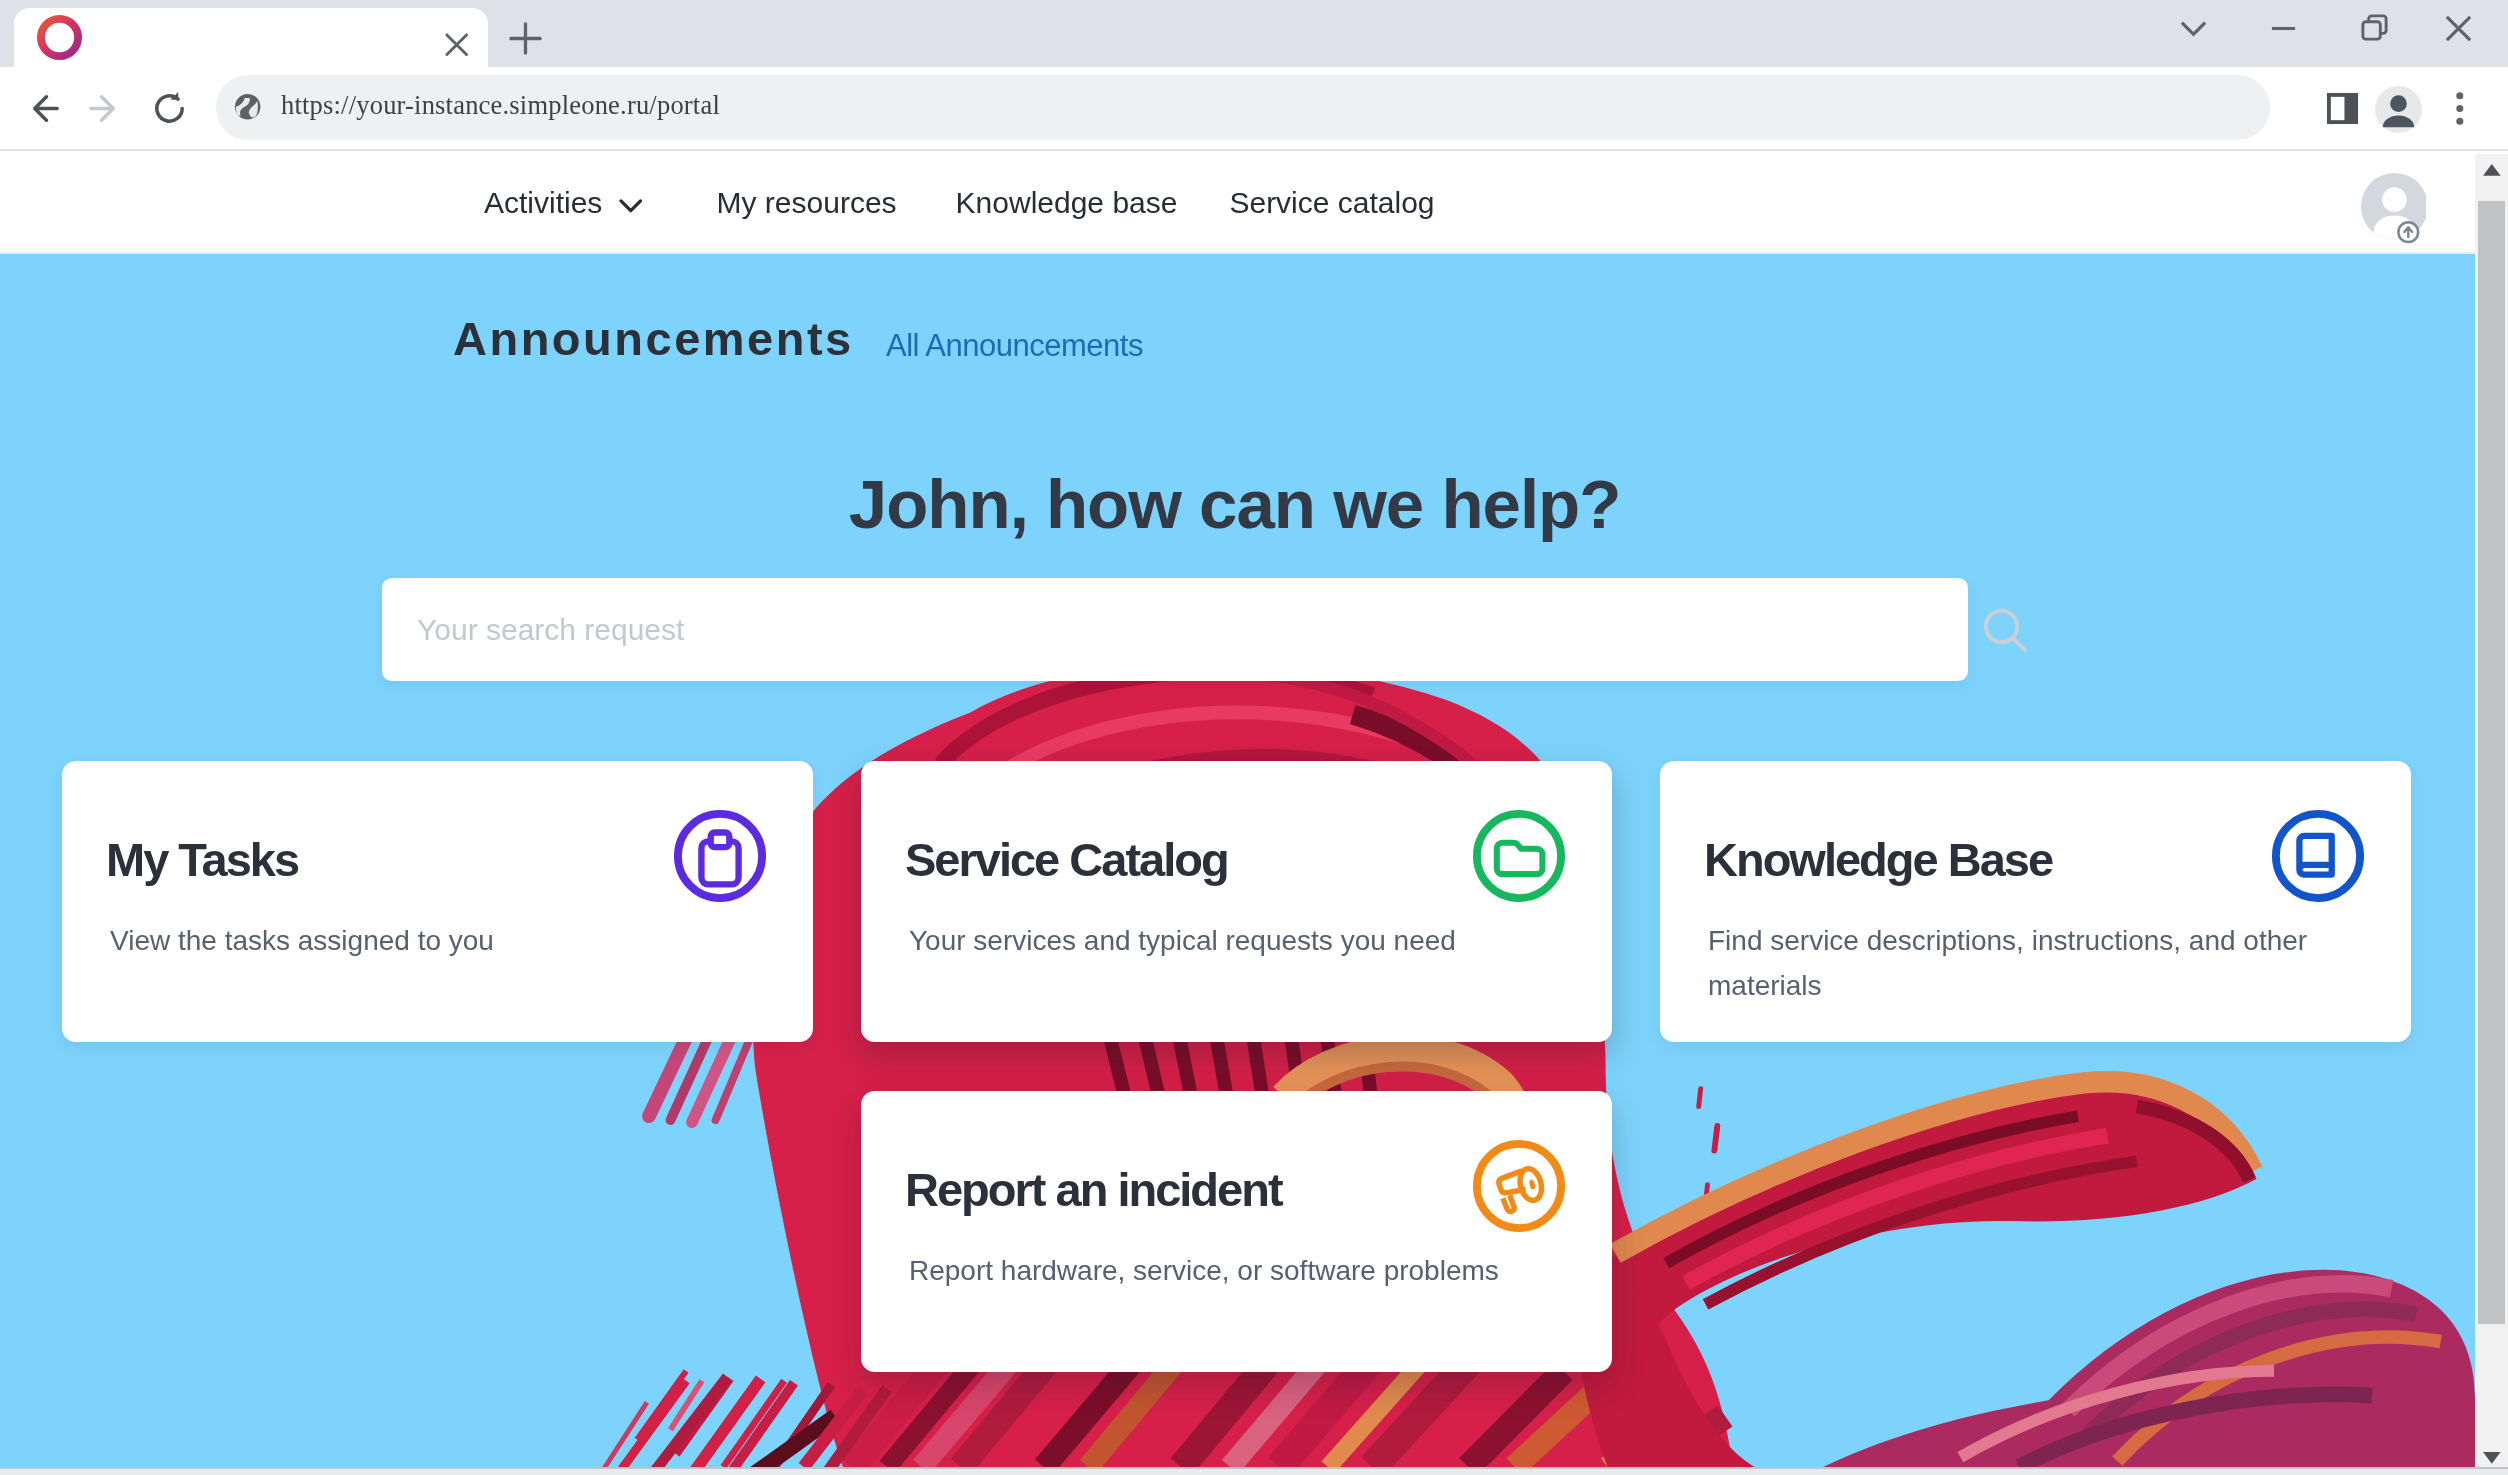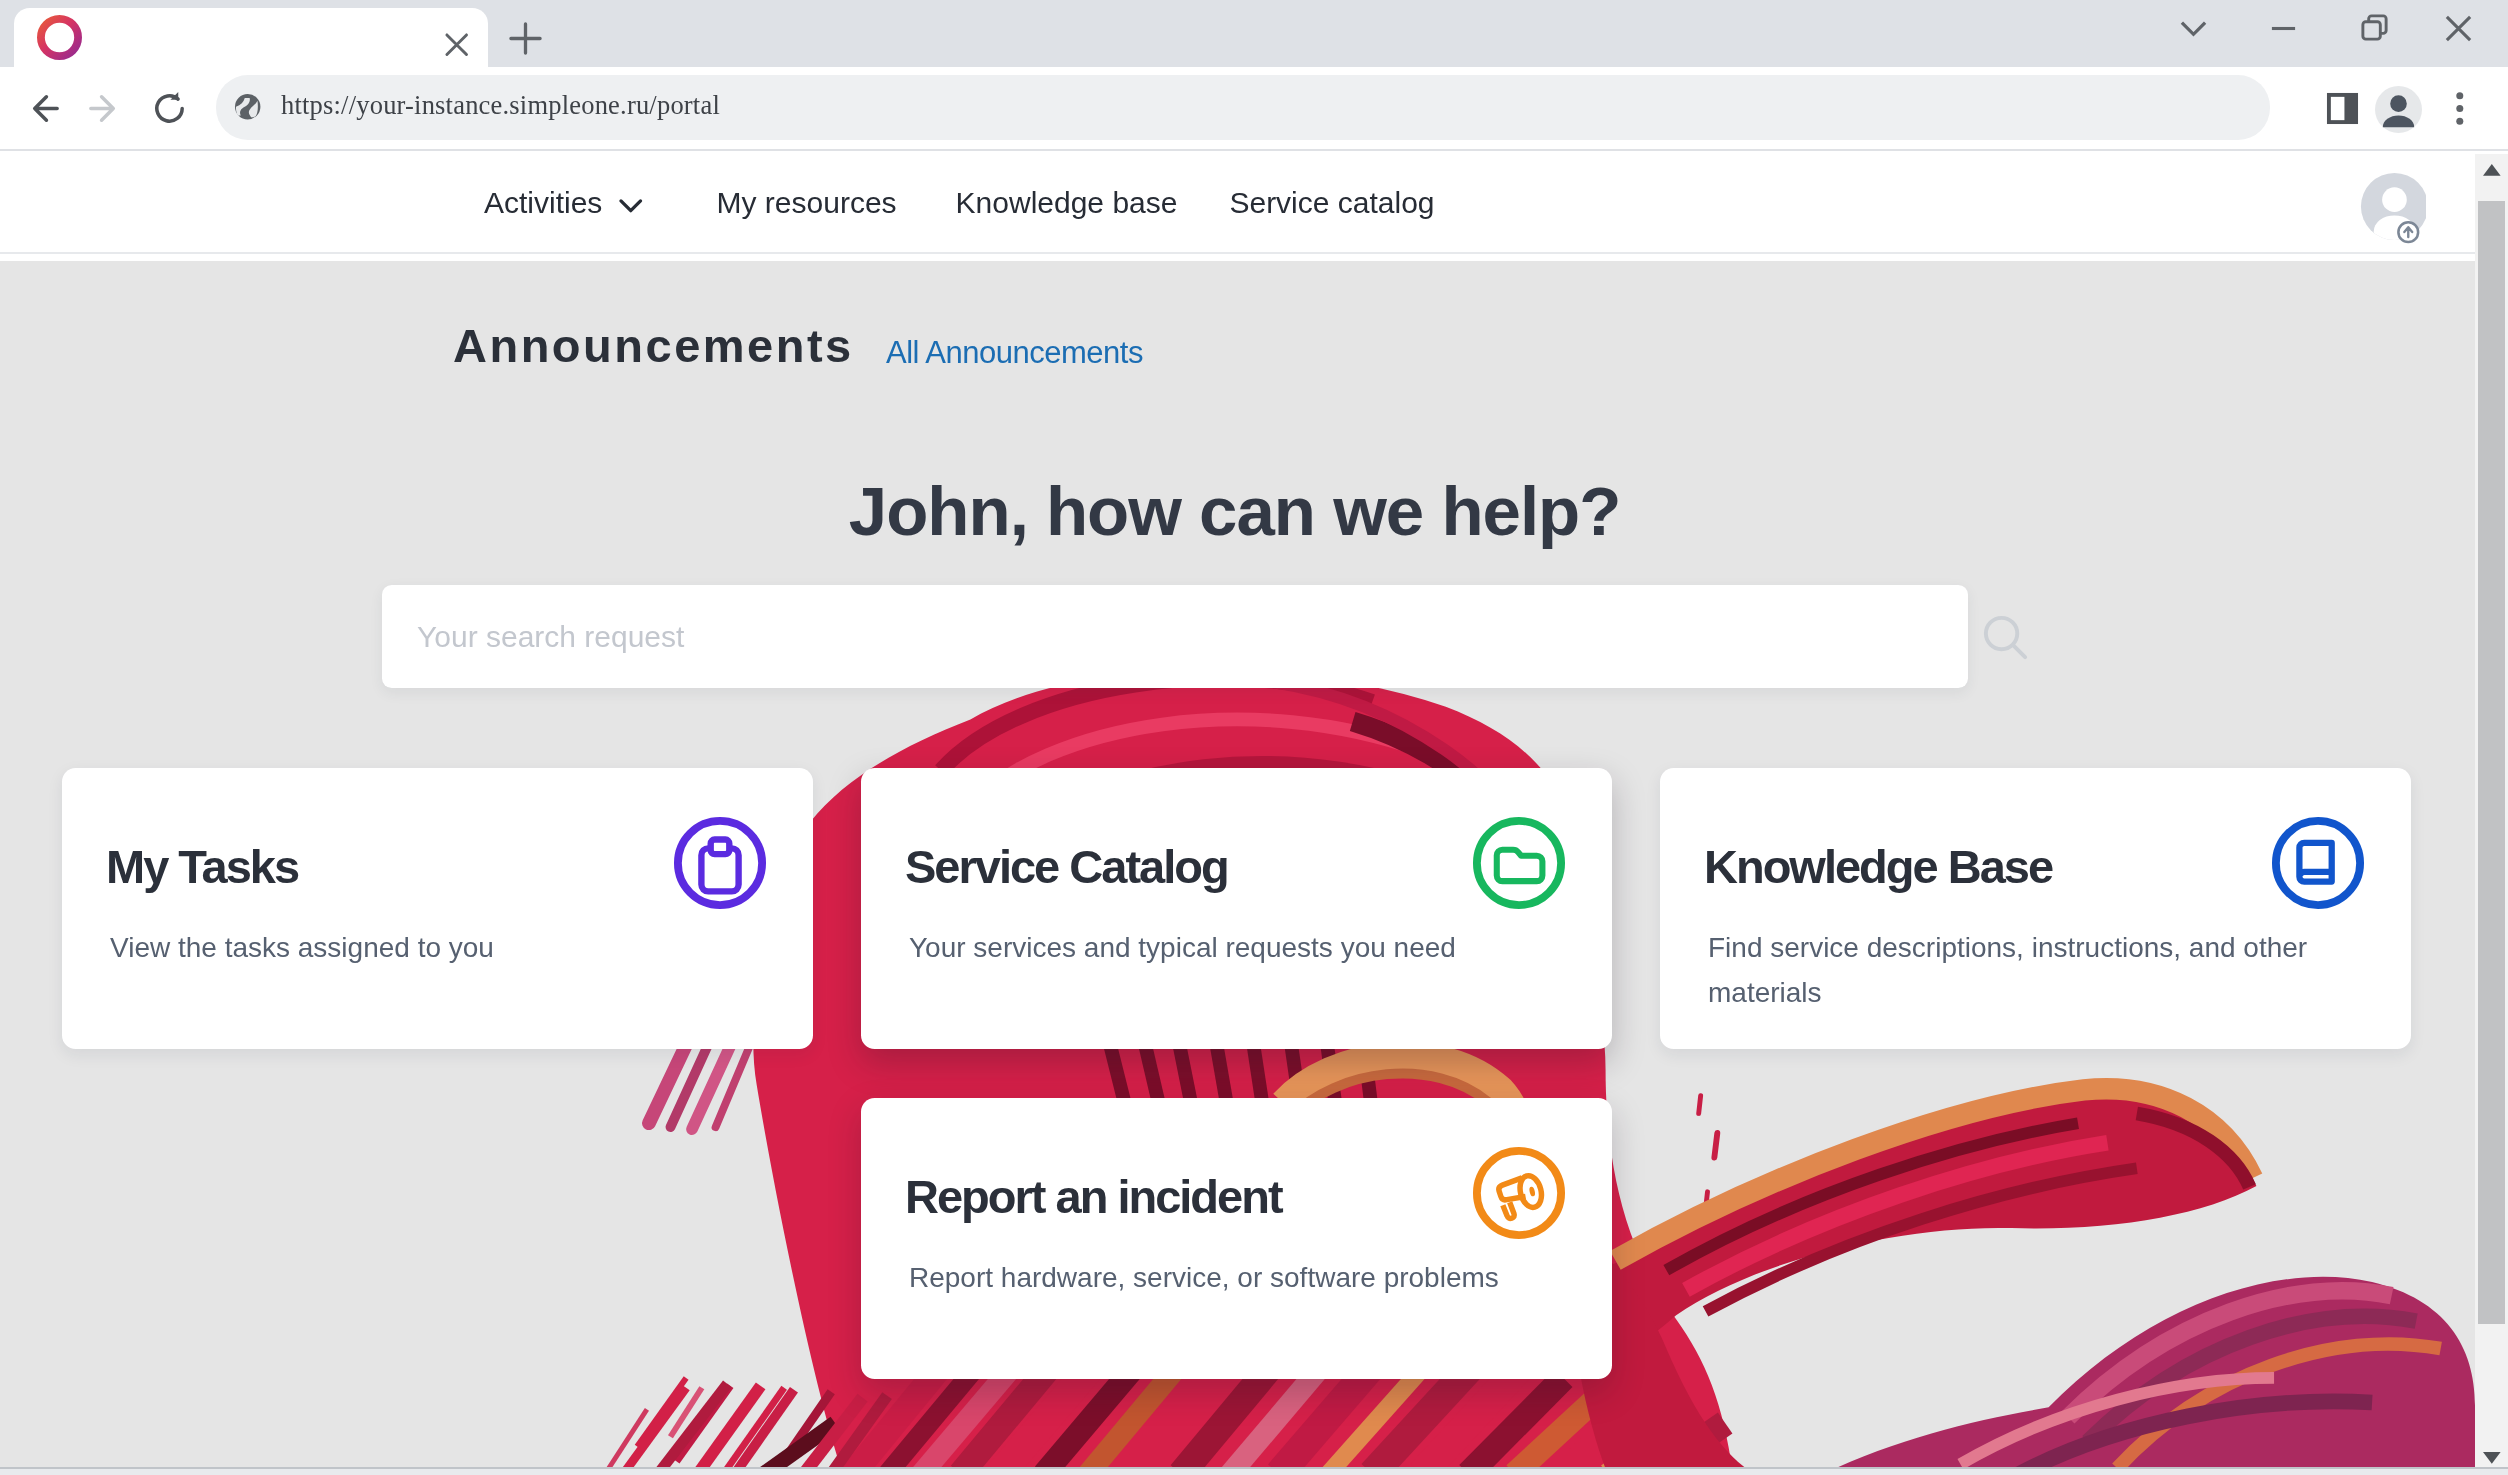--- a/index.html
+++ b/index.html
@@ -16,21 +16,21 @@
   #urlpill { left:216px; top:7.8px; width:2054px; height:65px; border-radius:32px; background:#eef0f2; }
   #urltext { left:65px; top:15.7px; font-size:26.5px; color:#3e4248; letter-spacing:0.2px;font-family:Liberation Serif, serif; }
 
   
   #appheader { left:0; top:154px; width:2508px; height:100px; background:#fff; border-bottom:2px solid #e7e9ec; }
   #logo { left:63px; top:23.5px; height:55px; display:flex; align-items:center; }
   .logotxt { font-size:46px; font-weight:bold; color:#1a1e28; letter-spacing:10.8px; line-height:55px; -webkit-text-stroke:1.3px #1a1e28; }
   #nav { left:484px; top:0px; height:98px; display:flex; align-items:center; font-size:30px; color:#272c35; }
 
   
-  #content { left:0; top:261px; width:2475px; height:1213px; background:#e5e5e5; overflow:hidden; }
+  #content { left:0; top:254px; width:2475px; height:1213px; background:#7dd3fc; overflow:hidden; }
   #paint { left:0; top:0; width:2475px; height:1213px; }
   #announce { left:453px; top:57px; font-size:47px; font-weight:bold; letter-spacing:2.5px; color:#2b3039; }
   #allann { left:886px; top:74px; font-size:31px; letter-spacing:-0.5px; color:#1b6db3; }
   #hero { left:-2.9px; top:211px; width:2475px; text-align:center; font-size:69px; font-weight:bold; letter-spacing:-1px; color:#333945; }
   #searchbox { left:382px; top:324px; width:1586px; height:103px; background:#fff; border-radius:9.8px; box-shadow:0 4.9px 13.7px rgba(40,50,70,0.07); }
   #searchph { left:35px; top:35px; font-size:30px; color:#c3c7ce; }
 
   .card { position:absolute; width:751px; height:281px; background:#fff; border-radius:13.7px; box-shadow:0 5.9px 15.7px rgba(30,40,60,0.08); }
   .card h3 { position:absolute; left:44px; top:71px; font-size:47px; font-weight:bold; letter-spacing:-2px; color:#2b303a; }
   .card p  { position:absolute; left:48px; top:157px; width:686px; font-size:28px; line-height:45px; color:#566070; }

